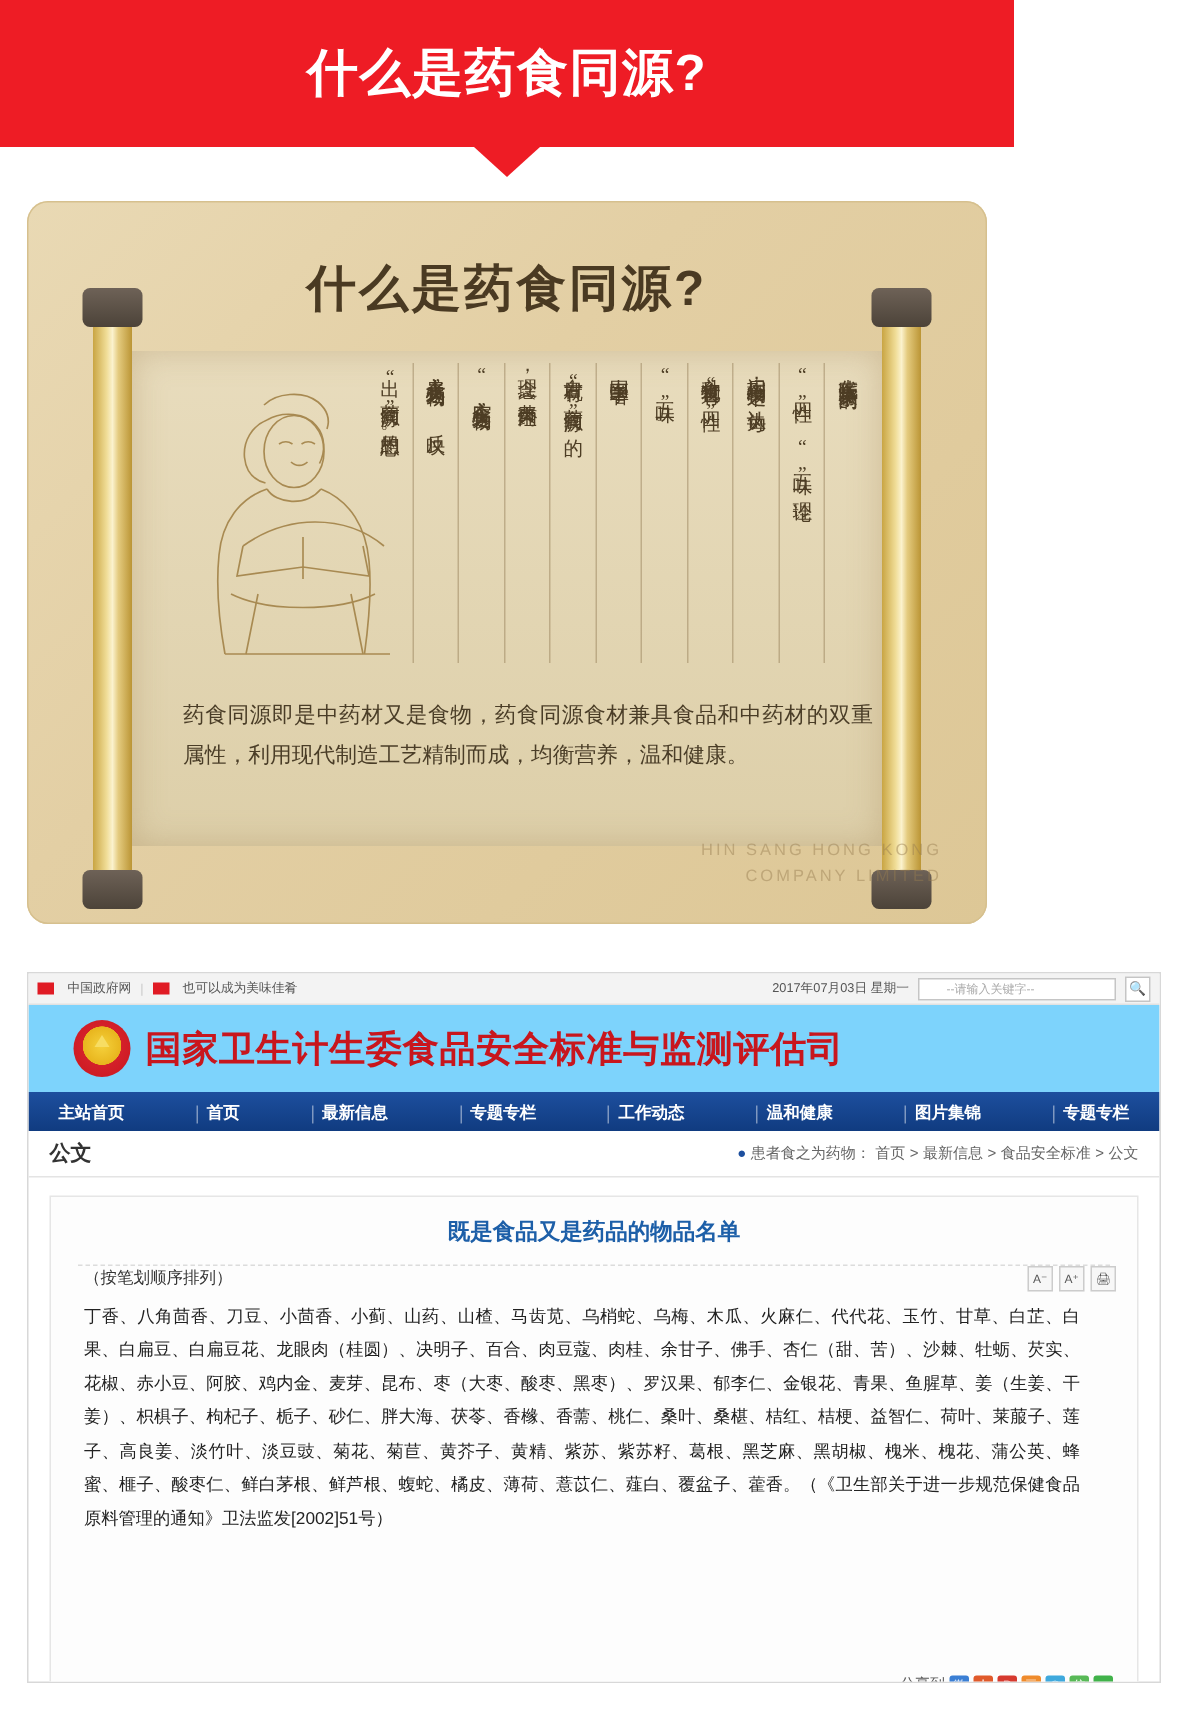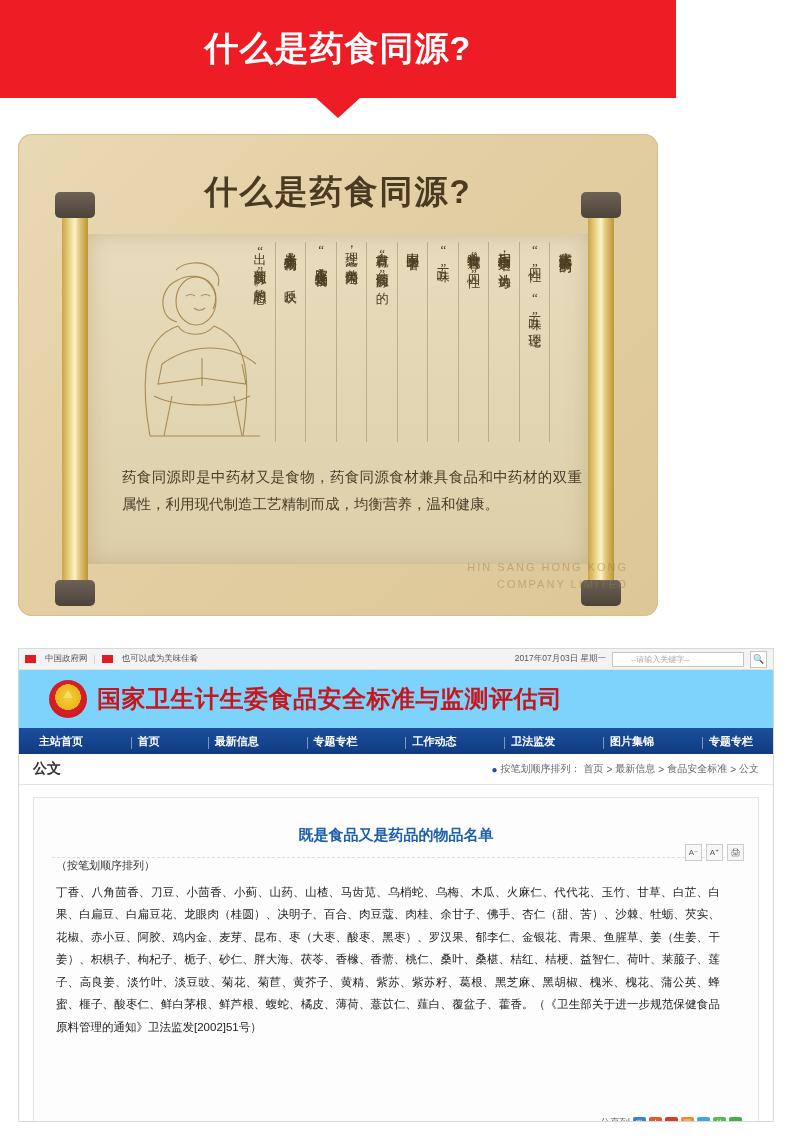--- a/index.html
+++ b/index.html
@@ -231,21 +231,21 @@
     border:1px solid #e6e6e6;
     background:#fdfdfd;
     height:344px;
     position:relative;
   }
   .doc-title{
     text-align:center;
     color:#1d5fa8;
     font-size:15px;
     font-weight:bold;
-    margin-top:28px;
+    margin-top:14px;
   }
   .doc-meta{
     text-align:center;
     font-size:9.5px;
     color:#777;
     margin-top:12px;
   }
   .doc-tools{
     position:absolute;right:14px;top:46px;
     display:flex;gap:4px;align-items:center;
@@ -363,30 +363,30 @@
       <span class="emblem"></span>
       <span class="gov-title">国家卫生计生委食品安全标准与监测评估司</span>
     </div>
 
     <div class="gov-nav">
       <a href="#">主站首页</a>
       <a href="#">首页</a>
       <a href="#">最新信息</a>
       <a href="#">专题专栏</a>
       <a href="#">工作动态</a>
-      <a href="#">卫法监发</a>
+      <a href="#">温和健康</a>
       <a href="#">图片集锦</a>
       <a href="#">专题专栏</a>
     </div>
 
     <div class="gov-crumbbar">
       <span class="crumb-label">公文</span>
       <span class="crumb-right">
         <span class="pin-icon">●</span>
-        <span>按笔划顺序排列：</span>
+        <span>患者食之为药物：</span>
         <span>首页</span>
         <span>&gt;</span>
         <span>最新信息</span>
         <span>&gt;</span>
         <span>食品安全标准</span>
         <span>&gt;</span>
         <span>公文</span>
       </span>
     </div>
 

